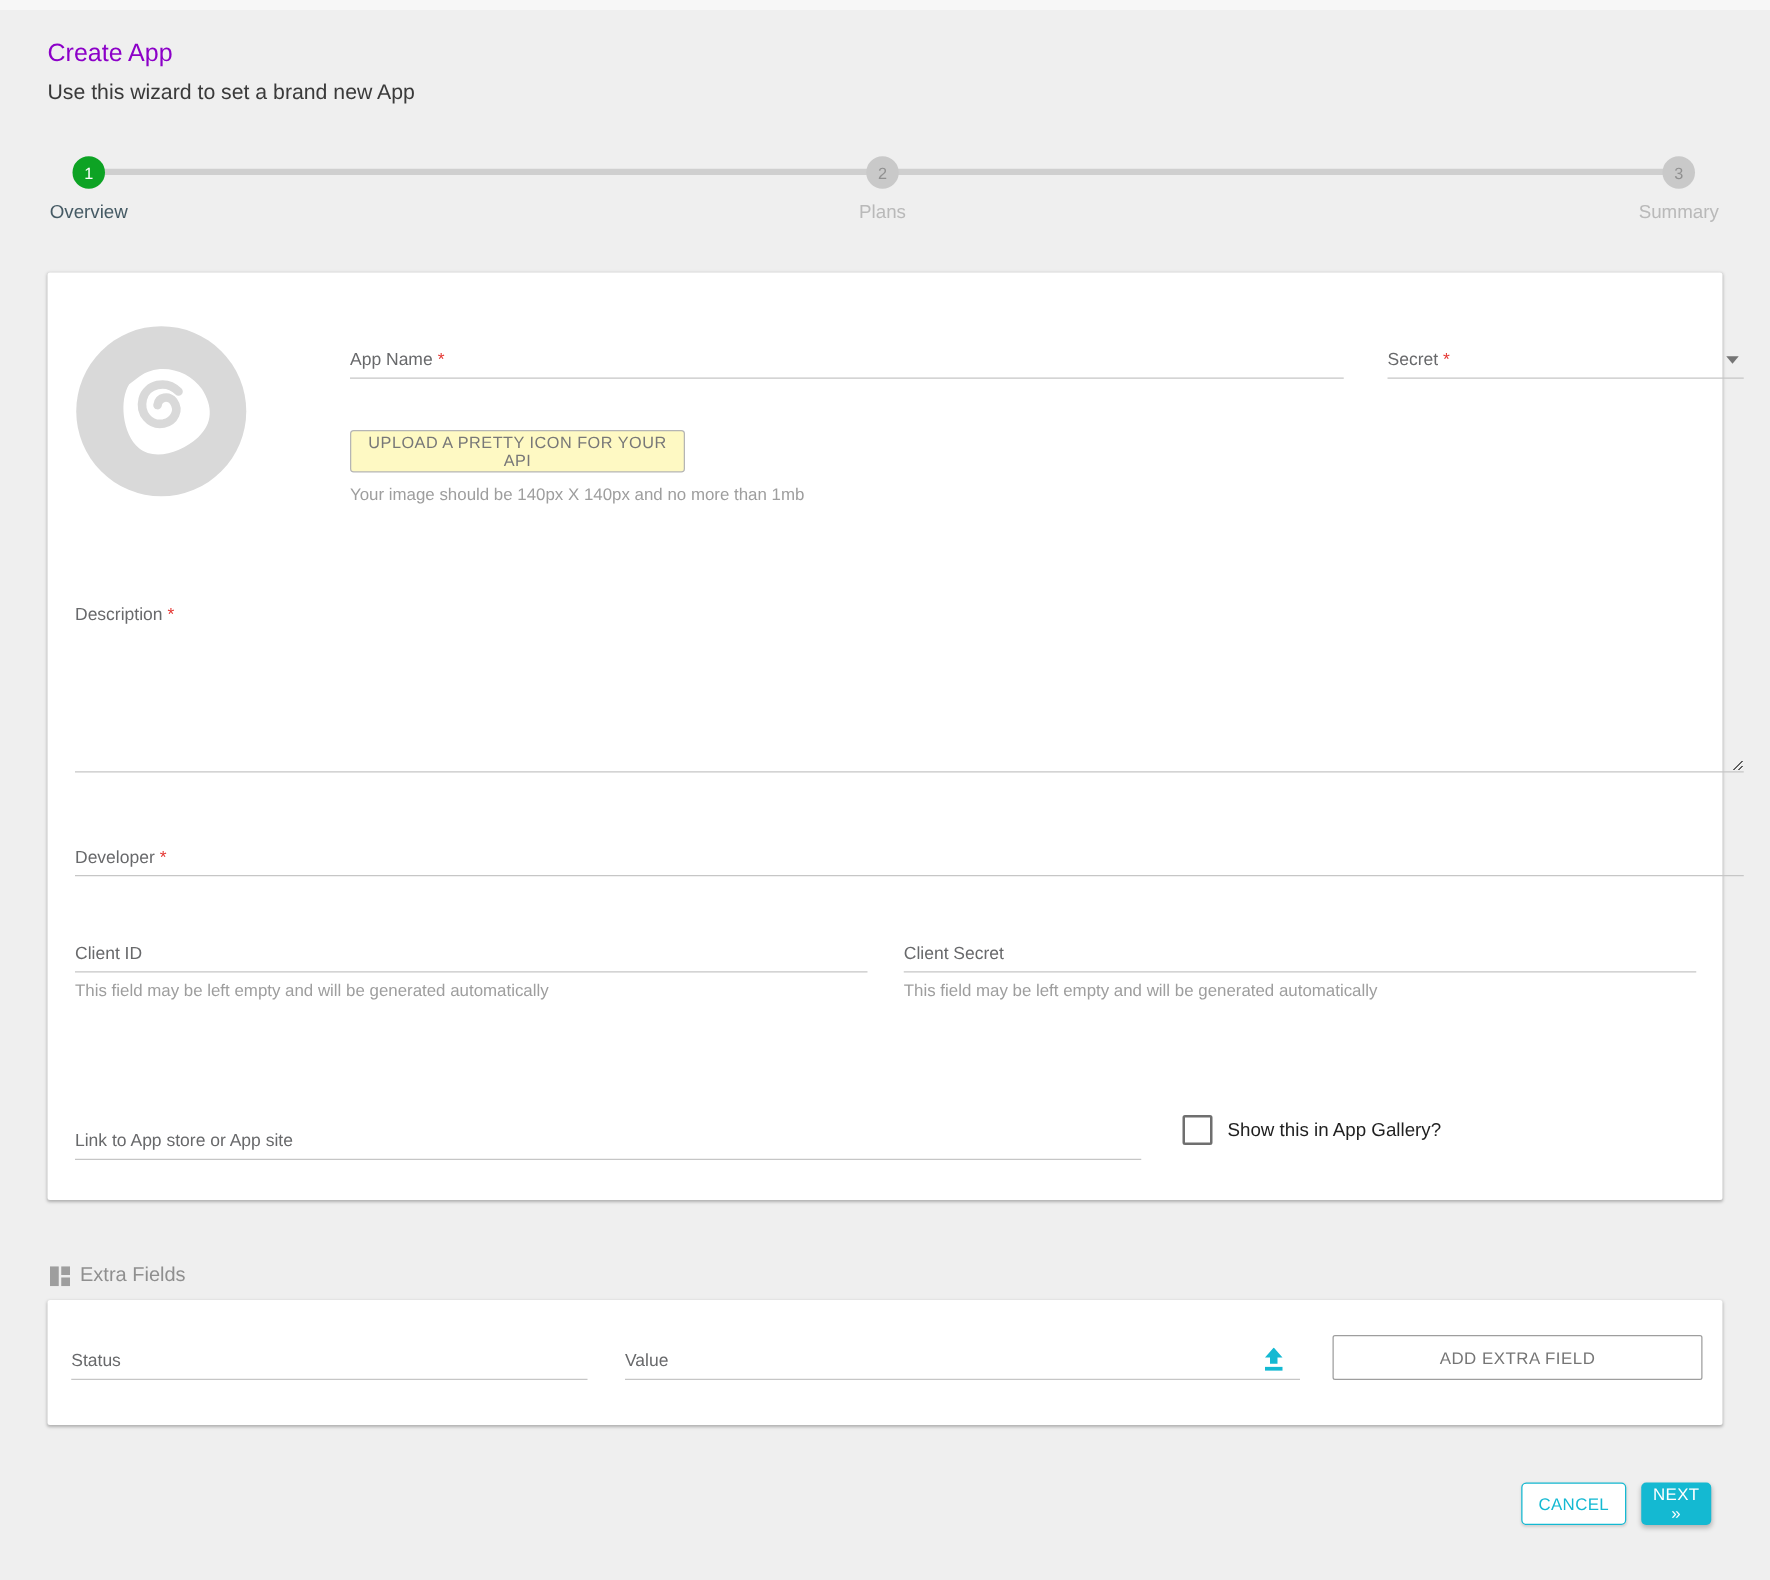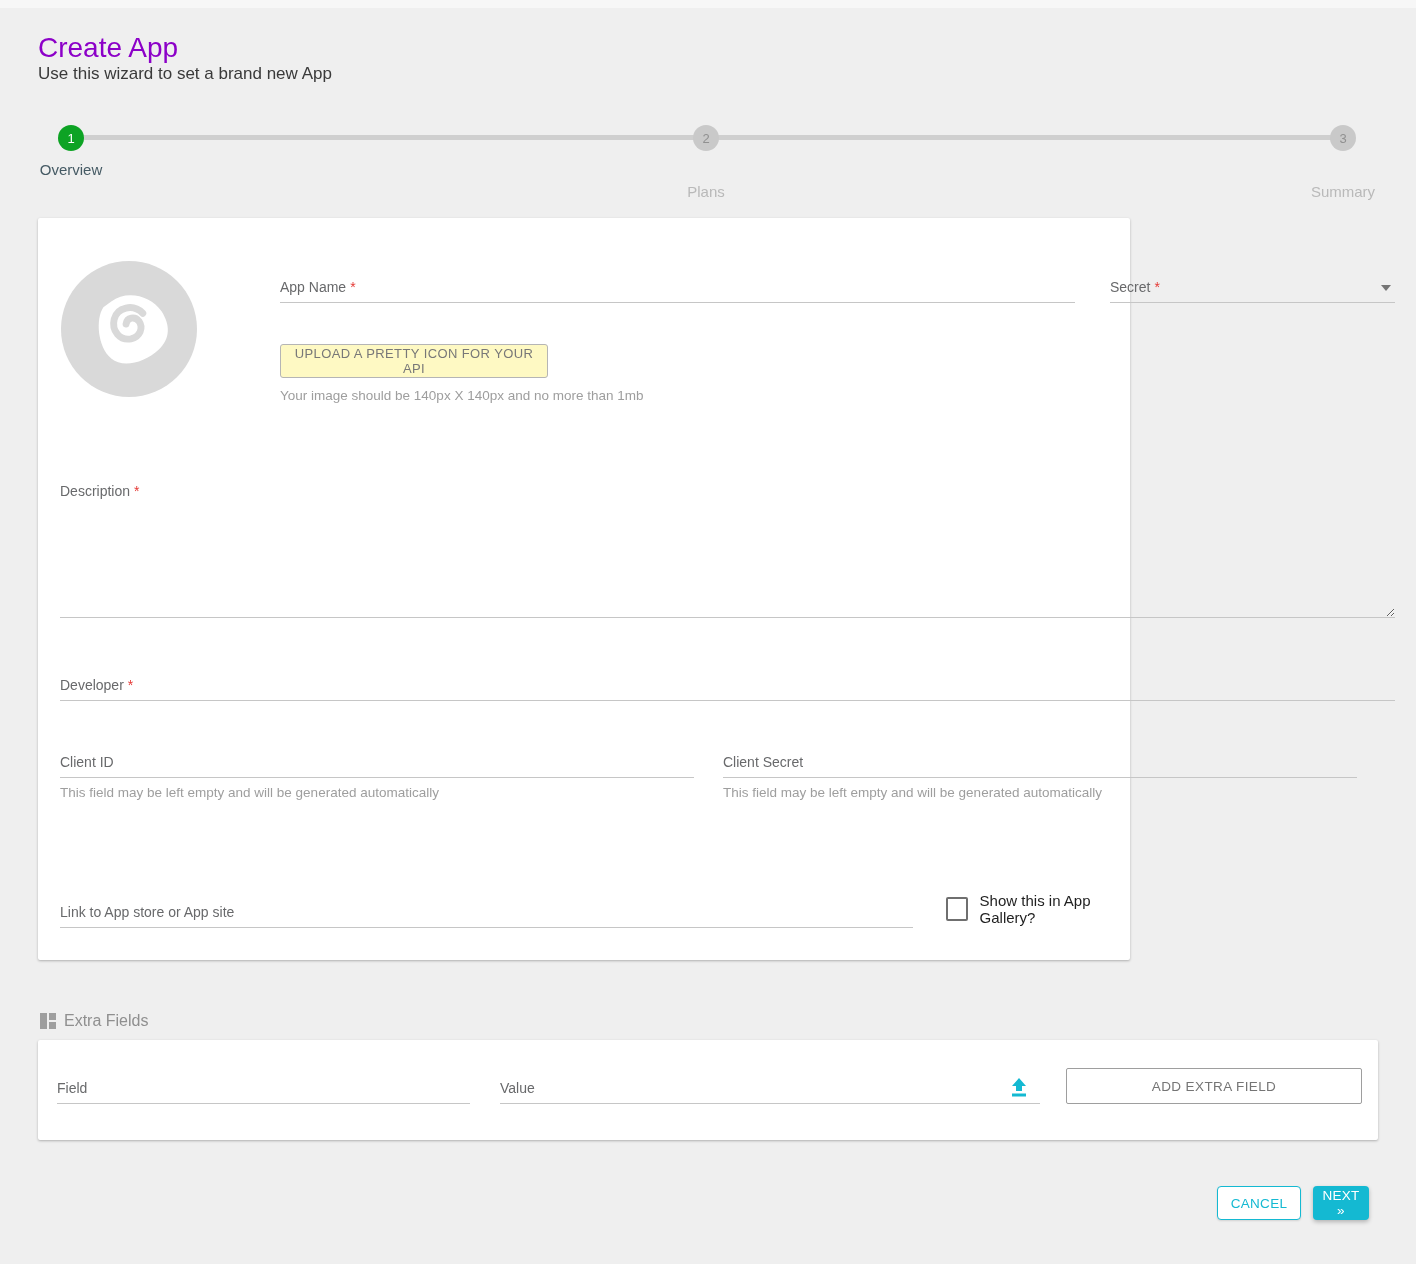--- a/index.html
+++ b/index.html
@@ -4,37 +4,37 @@
 <style>
   html,body{margin:0;padding:0;}
   body{
     width:1416px;height:1264px;position:relative;overflow:hidden;
     background:#efefef;
     font-family:"Liberation Sans","DejaVu Sans",sans-serif;
     -webkit-font-smoothing:antialiased;
   }
   .topstrip{position:absolute;top:0;left:0;width:100%;height:8px;background:#f7f7f7;}
   
-  .page-title{position:absolute;left:38px;top:32px;margin:0;font-size:28px;font-weight:500;color:#8c00c8;}
+  .page-title{position:absolute;left:38px;top:32px;margin:0;font-size:20px;font-weight:500;color:#8c00c8;}
   .page-subtitle{position:absolute;left:38px;top:64px;margin:0;font-size:17px;color:#3a3a3a;}
   
   .step-track{position:absolute;left:71px;top:135px;width:1274px;height:5px;background:#cfcfcf;border-radius:3px;}
   .step-circle{position:absolute;top:125px;width:26px;height:26px;border-radius:50%;
     display:flex;align-items:center;justify-content:center;font-size:13px;cursor:pointer;}
   .step-circle.active{background:#0da324;color:#ffffff;}
   .step-circle.inactive{background:#c9c9c9;color:#909090;}
   .sc1{left:58px;} .sc2{left:693px;} .sc3{left:1330px;}
   .step-label{position:absolute;top:161px;width:160px;text-align:center;font-size:15px;}
   .step-label.active{color:#455a64;}
-  .step-label.inactive{color:#b9b9b9;margin-top:22px;}
+  .step-label.inactive{color:#b9b9b9;}
   .sl1{left:-9px;} .sl2{left:626px;} .sl3{left:1263px;}
   
   .card{position:absolute;background:#ffffff;border-radius:2px;
     box-shadow:0 1px 3px rgba(0,0,0,.18),0 1px 2px rgba(0,0,0,.10);}
-  .main-card{left:38px;top:218px;width:1092px;height:742px;}
+  .main-card{left:38px;top:218px;width:1340px;height:742px;}
   .extra-card{left:38px;top:1040px;width:1340px;height:100px;}
   
   .app-logo{position:absolute;left:22px;top:42px;width:138px;height:138px;}
   
   .ufield{position:absolute;border-bottom:1px solid #c6c6c6;}
   .ufield .ulabel{position:absolute;left:0;bottom:7px;font-size:14px;color:#68696b;pointer-events:none;white-space:nowrap;}
   .ufield input{position:absolute;left:0;top:0;width:100%;height:100%;border:none;outline:none;
     background:transparent;font:inherit;color:#333;padding:0;}
   .req{color:#e53935;margin-left:4px;}
   .f-appname{left:242px;top:57px;width:795px;height:27px;}
@@ -160,21 +160,21 @@
   <svg class="section-icon" viewBox="0 0 16 16">
     <rect x="0" y="0" width="7" height="16" fill="#9e9e9e"></rect>
     <rect x="9" y="0" width="7" height="7" fill="#9e9e9e"></rect>
     <rect x="9" y="9" width="7" height="7" fill="#9e9e9e"></rect>
   </svg>
   <span class="section-title">Extra Fields</span>
 </div>
 
 <div class="card extra-card">
   <div class="ufield f-extra-field">
-    <span class="ulabel">Field</span>
+    <span class="ulabel">Status</span>
     <input value="" style="">
   </div>
   <div class="ufield f-extra-value">
     <span class="ulabel">Value</span>
     <input value="" style="">
     <svg class="upload-mini" viewBox="0 0 18 19">
       <path d="M9 0 L16 8 H12 V13 H6 V8 H2 Z" fill="#14b9d2"></path>
       <rect x="2" y="15.5" width="14" height="3" fill="#14b9d2"></rect>
     </svg>
   </div>

